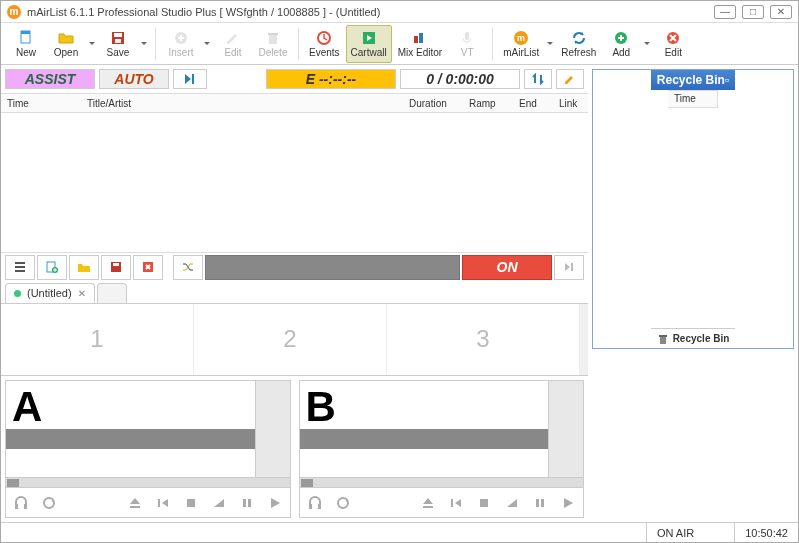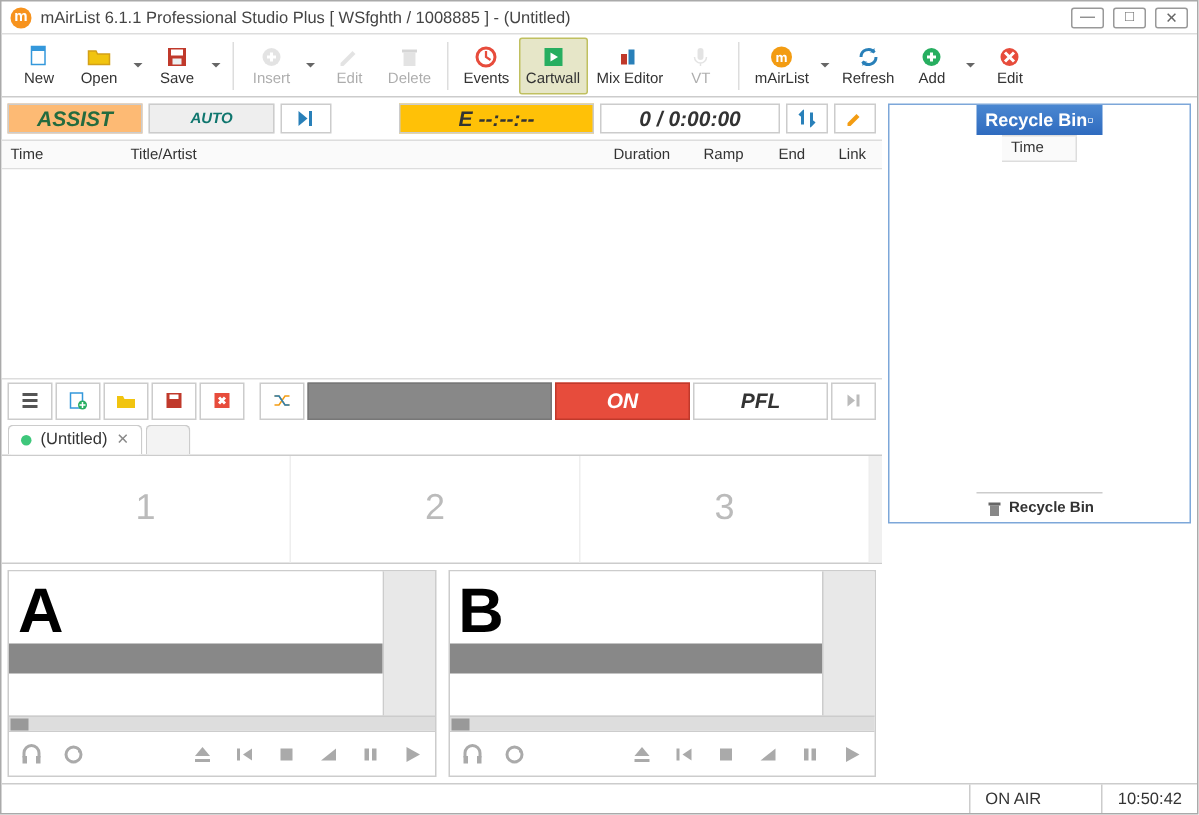--- a/index.html
+++ b/index.html
@@ -20,22 +20,22 @@
 .tool-btn.disabled .label, .tool-btn.disabled .icon { opacity: 0.4; }
 .tool-sep { width: 1px; height: 32px; background: #ddd; margin: 0 4px; }
 .dropdown-arrow { width: 10px; height: 38px; display: flex; align-items: center; justify-content: center; cursor: pointer; }
 .dropdown-arrow::after { content: ""; border: 3px solid transparent; border-top-color: #666; margin-top: 3px; }
 
 .content { display: flex; height: calc(100% - 22px - 42px - 20px); }
 .main { flex: 1; display: flex; flex-direction: column; }
 .side { width: 210px; padding: 4px; }
 
 .control-row { display: flex; height: 28px; gap: 4px; padding: 4px; align-items: stretch; }
-.btn-assist { background: #fdba74; color: #246b3f; font-weight: bold; font-style: italic; font-size: 14px; display: flex; align-items: center; justify-content: center; width: 90px; border: 1px solid #ccc; cursor: pointer; }
-.btn-auto { background: #eee; color: #0f766e; font-weight: bold; font-style: italic; font-size: 10px; display: flex; align-items: center; justify-content: center; width: 84px; border: 1px solid #ccc; cursor: pointer; }
+.btn-assist { background: #f0abfc; color: #246b3f; font-weight: bold; font-style: italic; font-size: 14px; display: flex; align-items: center; justify-content: center; width: 90px; border: 1px solid #ccc; cursor: pointer; }
+.btn-auto { background: #eee; color: #c2410c; font-weight: bold; font-style: italic; font-size: 14px; display: flex; align-items: center; justify-content: center; width: 70px; border: 1px solid #ccc; cursor: pointer; }
 .btn-next { background: #fff; border: 1px solid #ccc; width: 34px; display: flex; align-items: center; justify-content: center; cursor: pointer; }
 .time-e { background: #ffc107; border: 1px solid #ccc; display: flex; align-items: center; justify-content: center; font-weight: bold; font-style: italic; font-size: 14px; color: #333; width: 130px; }
 .time-total { background: #fff; border: 1px solid #ccc; display: flex; align-items: center; justify-content: center; font-weight: bold; font-style: italic; font-size: 14px; color: #333; width: 120px; }
 .btn-small { background: #fff; border: 1px solid #ccc; width: 28px; display: flex; align-items: center; justify-content: center; cursor: pointer; }
 .spacer { flex: 1; }
 
 .playlist-header { display: flex; height: 20px; background: #fafafa; border-top: 1px solid #ddd; border-bottom: 1px solid #ddd; font-size: 10px; color: #333; align-items: center; }
 .playlist-header div { padding: 0 6px; }
 .playlist-body { flex: 1; background: #fff; min-height: 110px; }
 
@@ -272,21 +272,20 @@
         </div>
       <div style="width:6px"></div>
       <div class="icon-btn">
           <svg width="14" height="14">
             <path d="M2 4h3l4 6h3M2 10h3l4-6h3" stroke="#f39c12" stroke-width="1" fill="none"></path>
             <path d="M2 4h3l4 6h3" stroke="#2980b9" stroke-width="1" fill="none"></path>
           </svg>
         </div>
       <div class="progress-area"></div>
       <div class="btn-on">ON</div>
-      <div class="btn-pfl">PFL</div>
       <div class="icon-btn">
           <svg width="14" height="14">
             <path d="M3 3l5 4-5 4z" fill="#bbb"></path>
             <rect x="9" y="3" width="2" height="8" fill="#bbb"></rect>
           </svg>
         </div>
     </div>
 
     <div class="tabs">
       <div class="tab">

